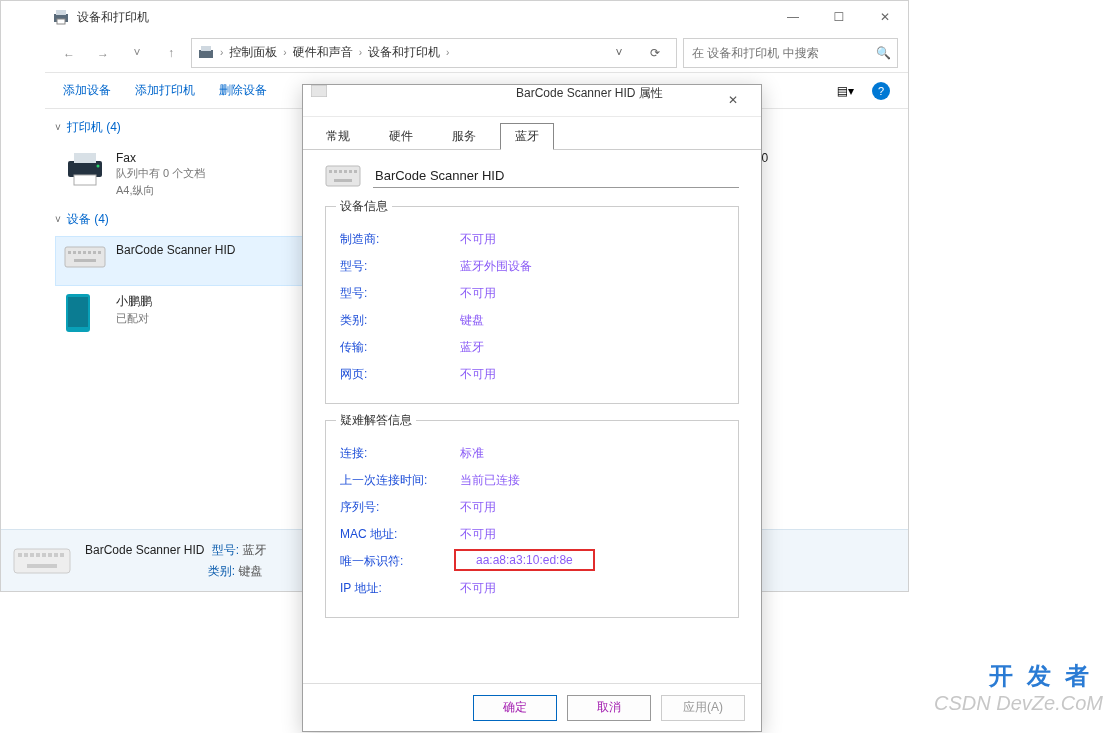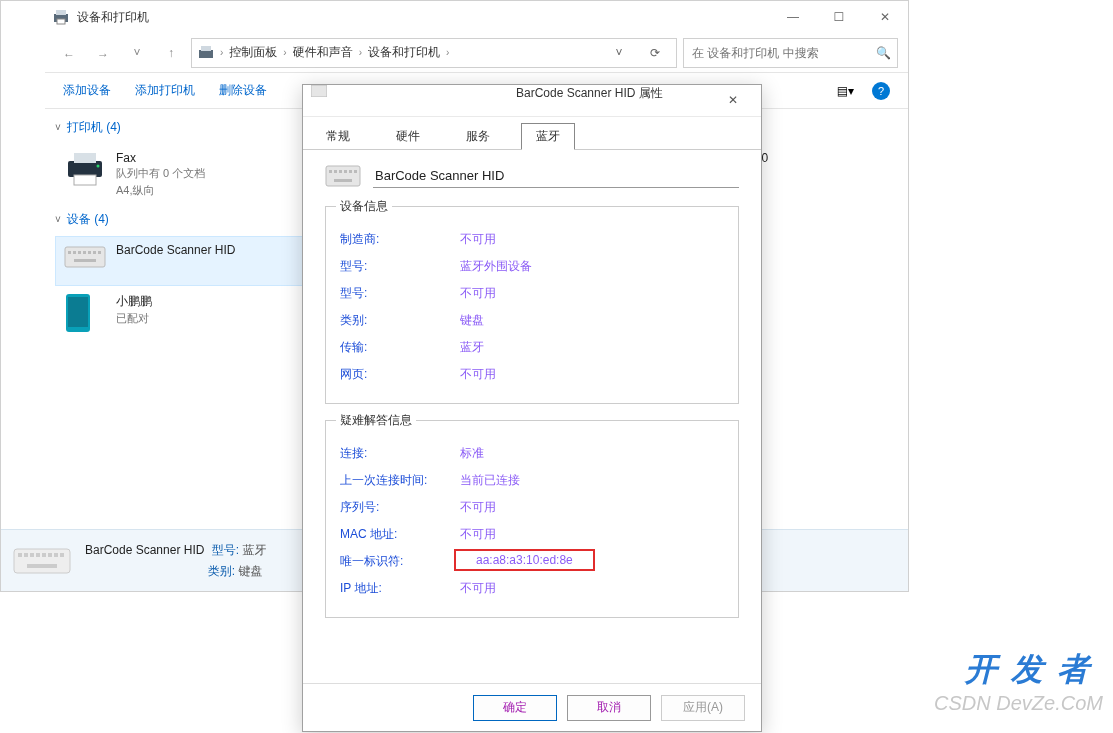--- a/index.html
+++ b/index.html
@@ -39,31 +39,31 @@
 .dev .sub { color: #777; font-size: 11px; line-height: 1.5; }
 
 .statusbar { position: absolute; left: 0; bottom: 0; width: 100%; height: 62px; background: #f0f6fb; border-top: 1px solid #d6e4ef; display: flex; align-items: center; padding: 0 12px; gap: 14px; }
 .statusbar .kb-ic { width: 58px; height: 36px; }
 .statusbar .meta { color: #555; }
 .statusbar .meta .nm2 { color: #222; margin-right: 4px; }
 .statusbar .meta .lbl { color: #0b5cad; }
 
 
 .watermark { position: absolute; right: 10px; bottom: 18px; text-align: right; }
-.watermark .l1 { color: #2a7bd4; font-size: 32px; font-weight: bold; letter-spacing: 14px; font-style: italic; }
+.watermark .l1 { color: #2a7bd4; font-size: 24px; font-weight: bold; letter-spacing: 14px; }
 .watermark .l2 { color: #c7c7c7; font-size: 20px; font-style: italic; }
 
 
 .dialog { position: absolute; left: 302px; top: 84px; width: 460px; height: 648px; background: #fff; border: 1px solid #a0a0a0; box-shadow: 0 4px 20px rgba(0,0,0,.2); display: flex; flex-direction: column; }
 .dlg-title { height: 32px; display: flex; padding: 0 8px; border-bottom: 1px solid #eaeaea; }
 .dlg-title .ic { width: 16px; height: 12px; margin-right: 8px; }
 .dlg-title span { flex: 1; color: #333; }
 .dlg-close { width: 40px; height: 30px; display: flex; align-items: center; justify-content: center; color: #555; }
 
-.tabs { display: flex; padding: 6px 8px 0 8px; gap: 16px; border-bottom: 1px solid #ccc; }
+.tabs { display: flex; padding: 6px 8px 0 8px; gap: 9px; border-bottom: 1px solid #ccc; }
 .tab { padding: 4px 14px; border: 1px solid transparent; border-bottom: none; color: #333; }
 .tab.active { border: 1px solid #888; border-bottom: 1px solid #fff; margin-bottom: -1px; background: #fff; }
 
 .dlg-body { flex: 1; padding: 14px 22px; overflow: auto; }
 .dev-name-row { display: flex; align-items: center; gap: 12px; margin-bottom: 18px; }
 .dev-name-row .kb-ic2 { width: 36px; height: 22px; }
 .dev-name-row .dn { flex: 1; border-bottom: 1px solid #999; padding: 4px 2px; color: #222; font-size: 13px; }
 
 .fieldset { border: 1px solid #ccc; margin: 0 0 16px 0; padding: 14px 14px 10px 14px; position: relative; }
 .fieldset .legend { position: absolute; top: -9px; left: 10px; background: #fff; padding: 0 4px; color: #333; }

